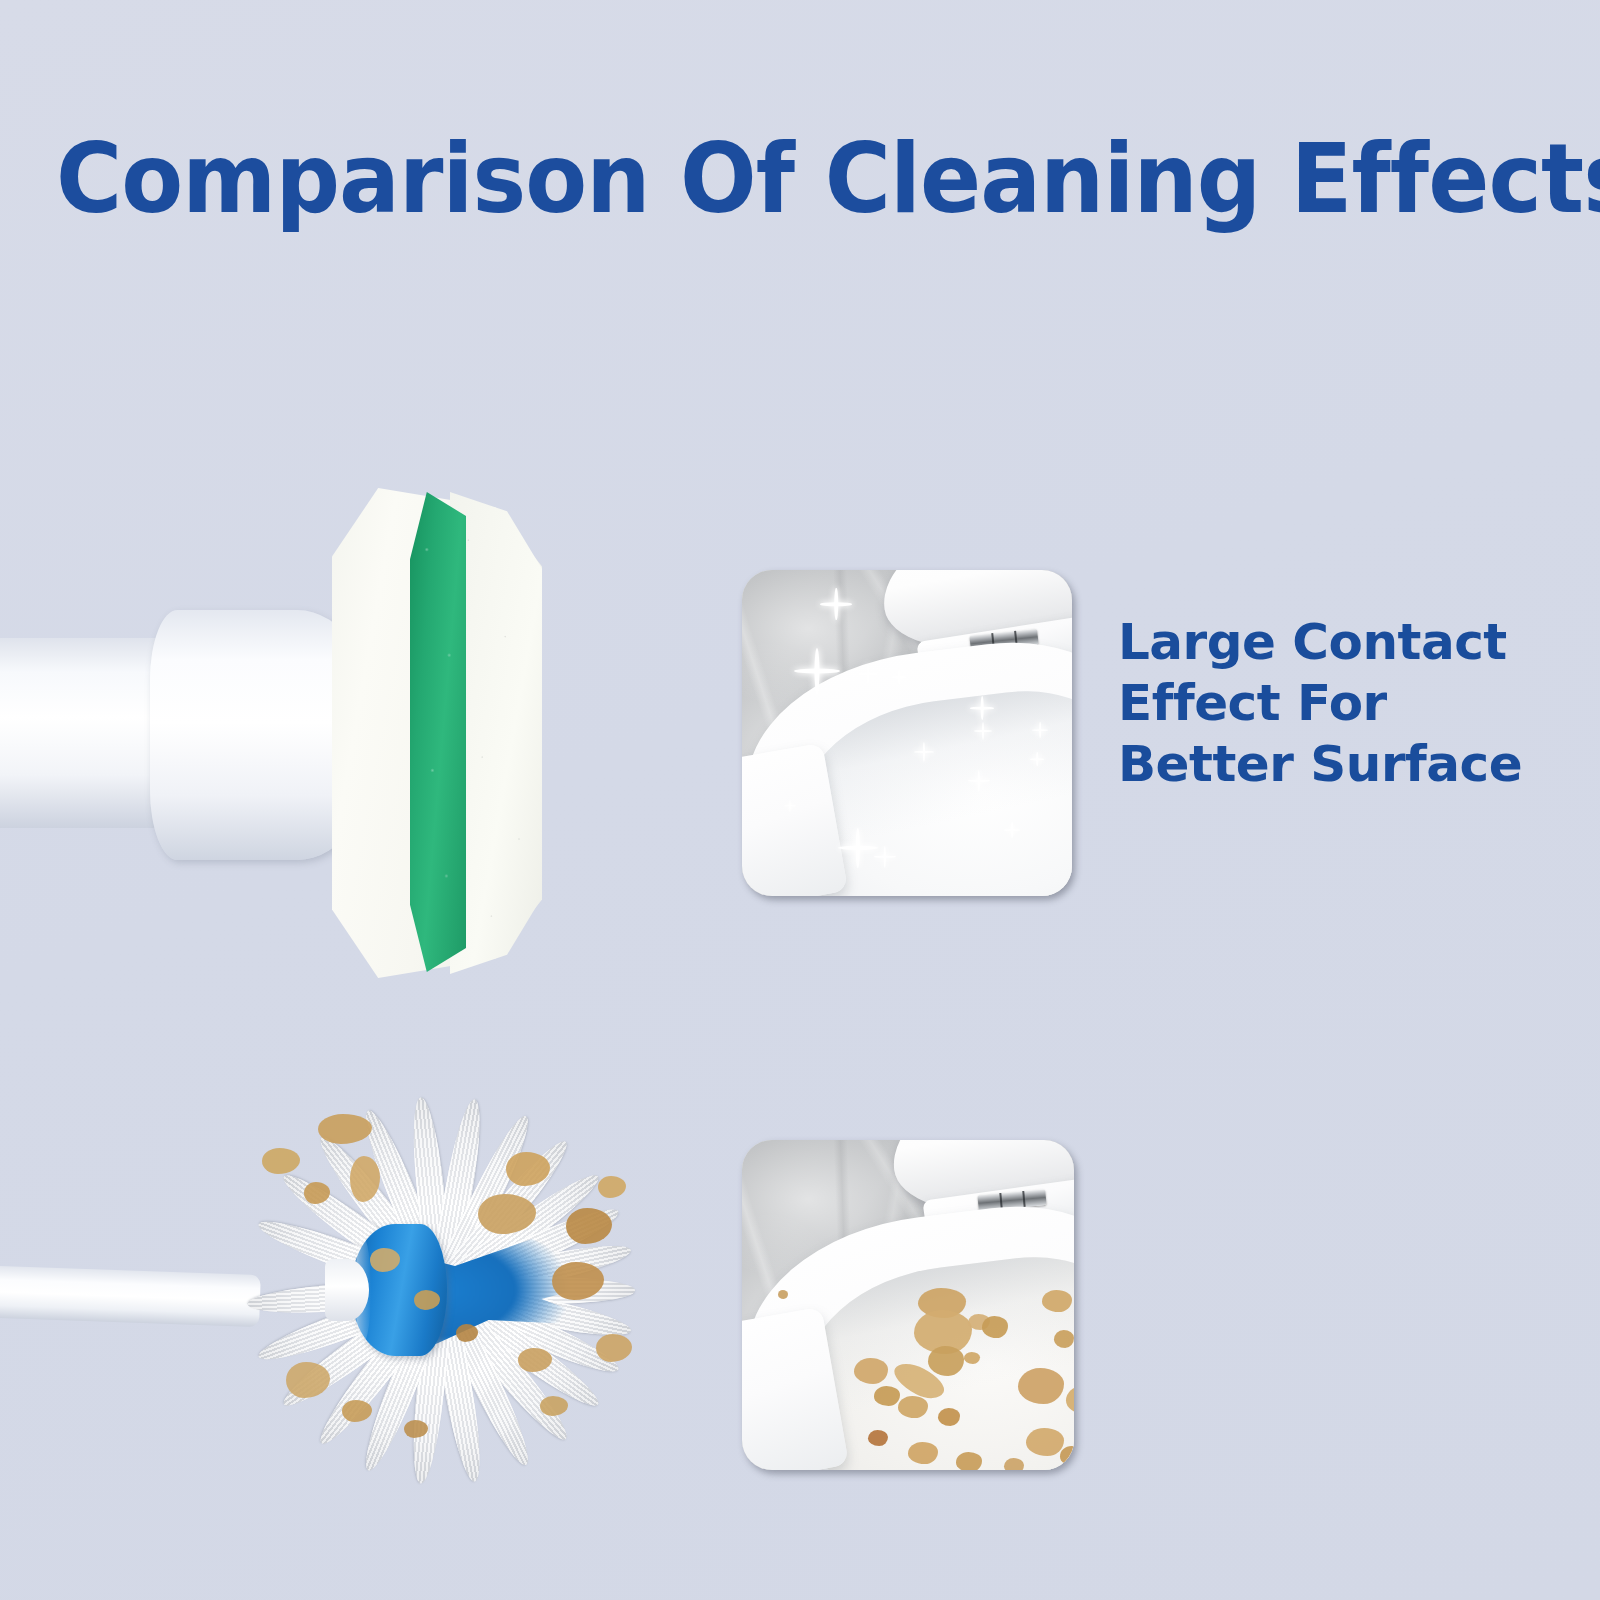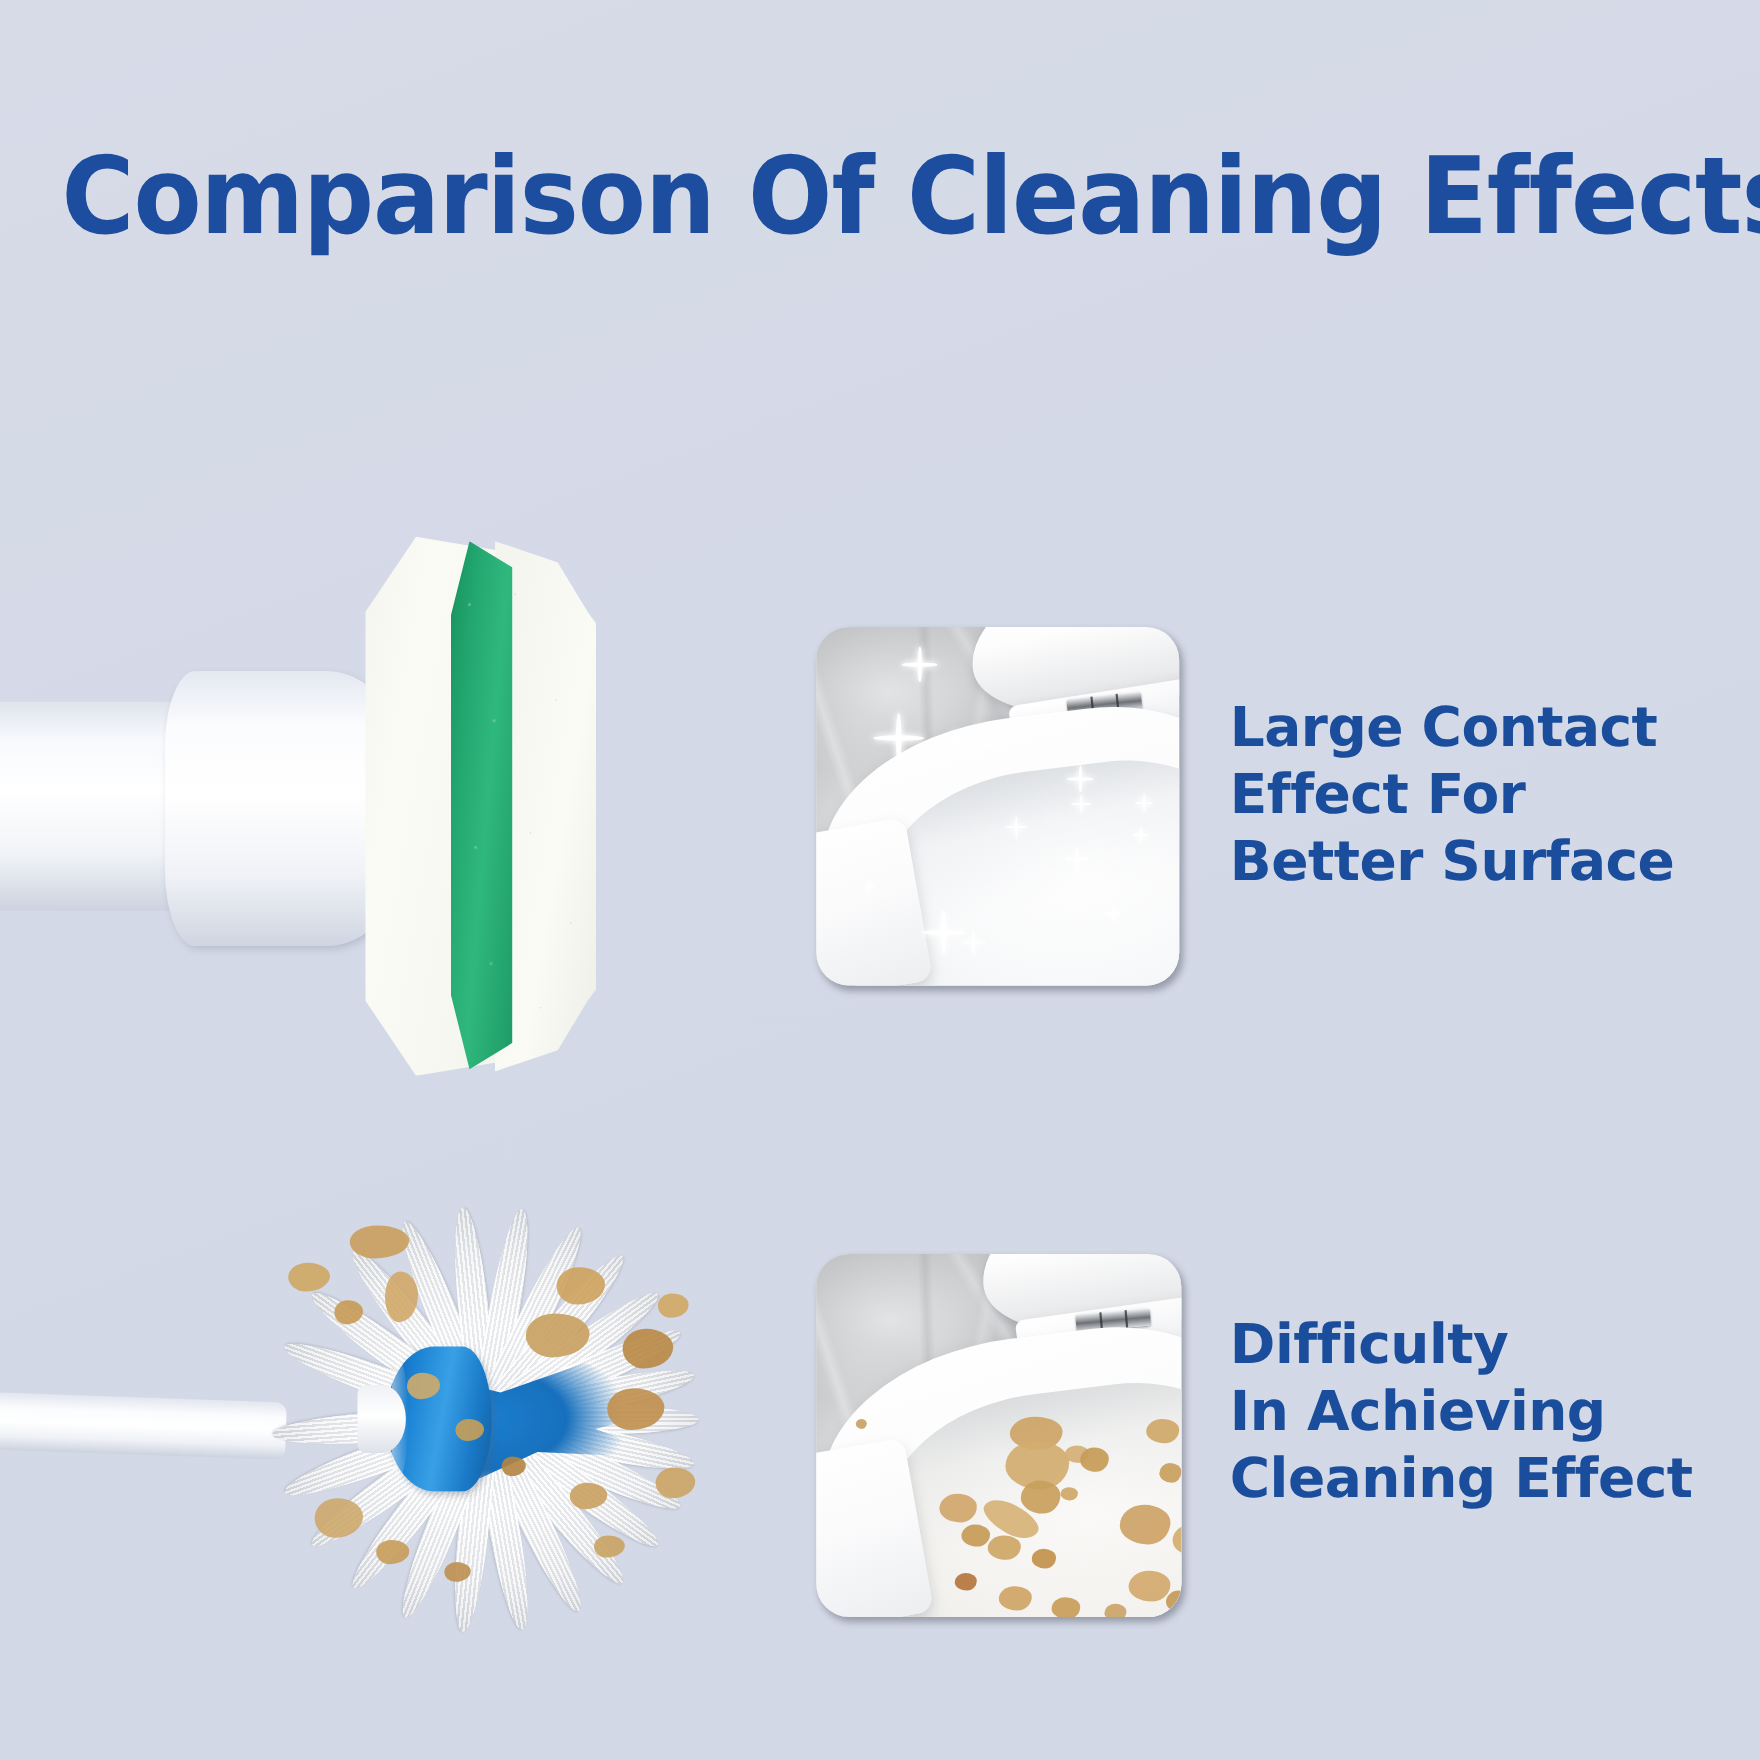--- a/index.html
+++ b/index.html
@@ -43,21 +43,21 @@
   .caption {
     position: absolute;
     font-family: "DejaVu Sans", sans-serif;
     font-weight: bold;
     font-size: 50px;
     line-height: 1.22;
     color: #1a4d9c;
     letter-spacing: -0.5px;
   }
   .caption .line { display: block; white-space: nowrap; }
-  #caption-good { left: 1118px; top: 612px; margin-top: 19px; }
+  #caption-good { left: 1118px; top: 612px; }
   #caption-bad  { left: 1118px; top: 1192px; }
 
   
   .photo-card {
     position: absolute;
     border-radius: 30px;
     overflow: hidden;
     box-shadow: 3px 4px 7px rgba(60,65,80,0.40);
     background: #eceef0;
   }
@@ -444,19 +444,14 @@
       <div class="dirt" style="left:126px; top:290px; width:20px; height:16px; background:#b5763e;"></div>
       <div class="dirt" style="left:166px; top:302px; width:30px; height:22px; background:#cfa565;"></div>
       <div class="dirt" style="left:214px; top:312px; width:26px; height:20px; background:#c89d5a;"></div>
       <div class="dirt" style="left:284px; top:288px; width:38px; height:28px; background:#d1a96c;"></div>
       <div class="dirt" style="left:318px; top:306px; width:24px; height:20px; background:#c59a58;"></div>
       <div class="dirt" style="left:262px; top:318px; width:20px; height:16px; background:#cca468;"></div>
       <div class="dirt" style="left:36px;  top:150px; width:10px; height:9px;  background:#c9a164;"></div>
     </div>
   </div>
 
-  <div class="caption" id="caption-bad">
-    <span class="line">Difficulty</span>
-    <span class="line">In Achieving</span>
-    <span class="line">Cleaning Effect</span>
-  </div>
 
 </div>
 
 </body></html>

